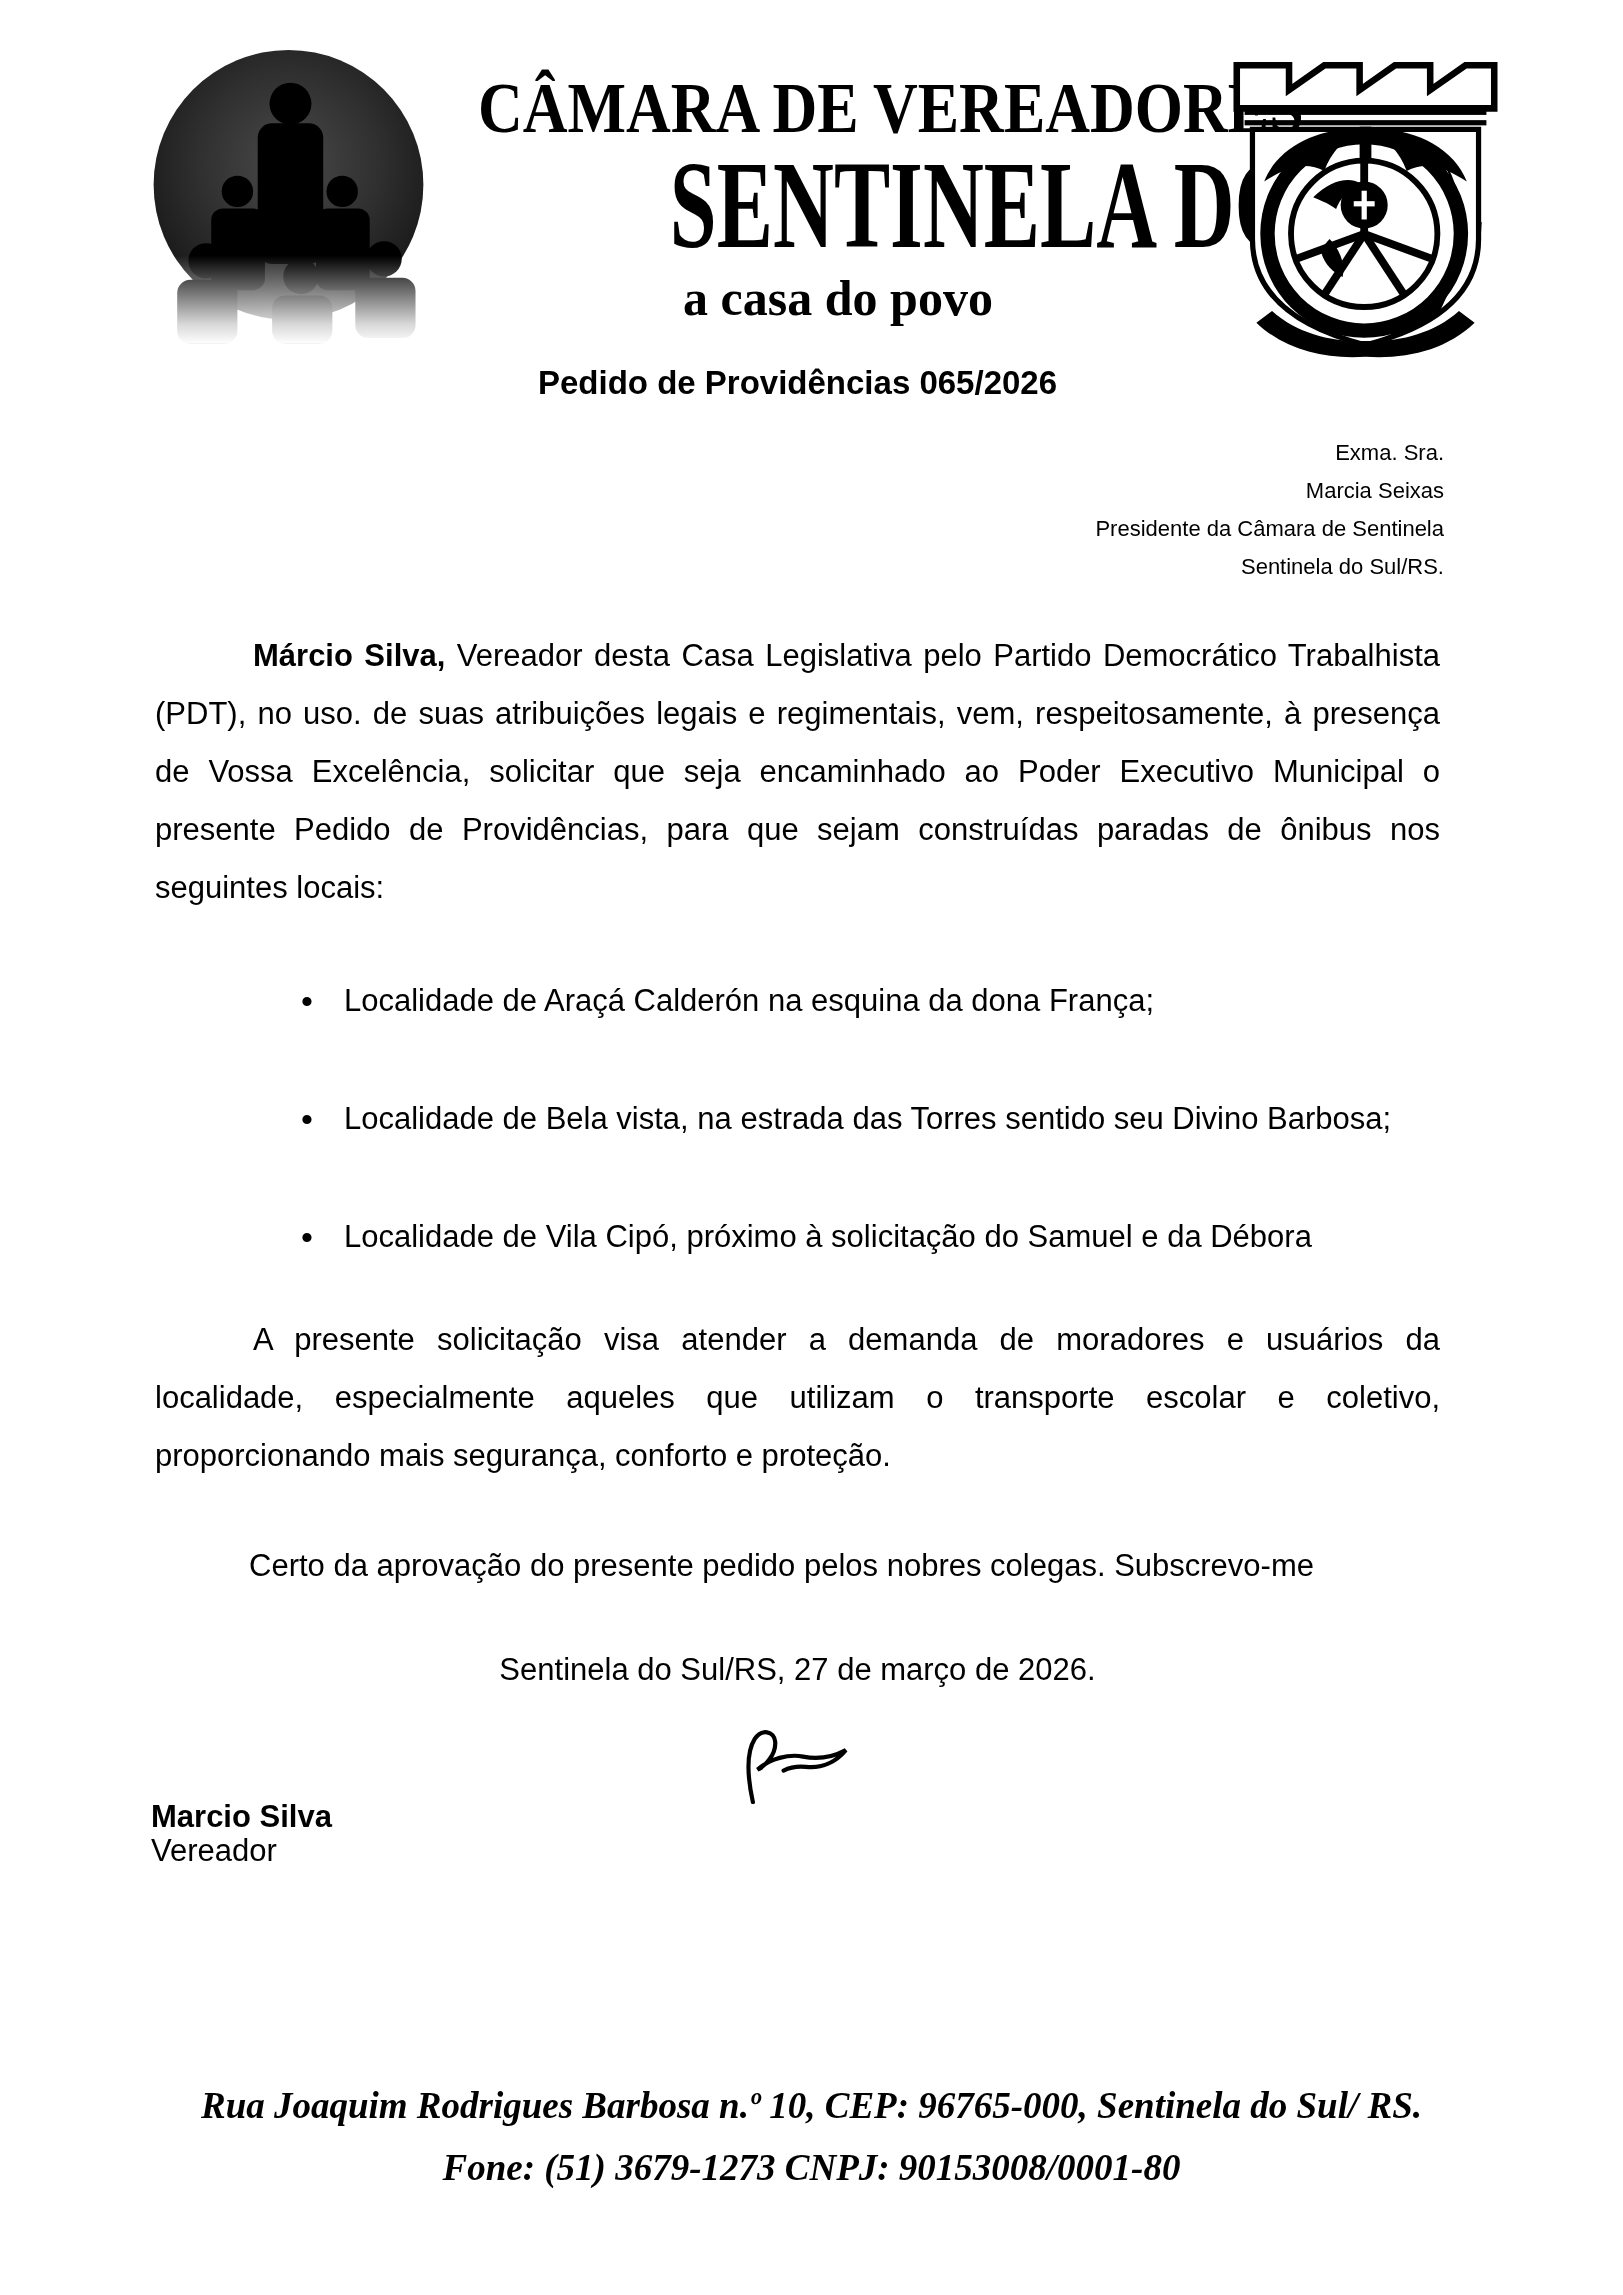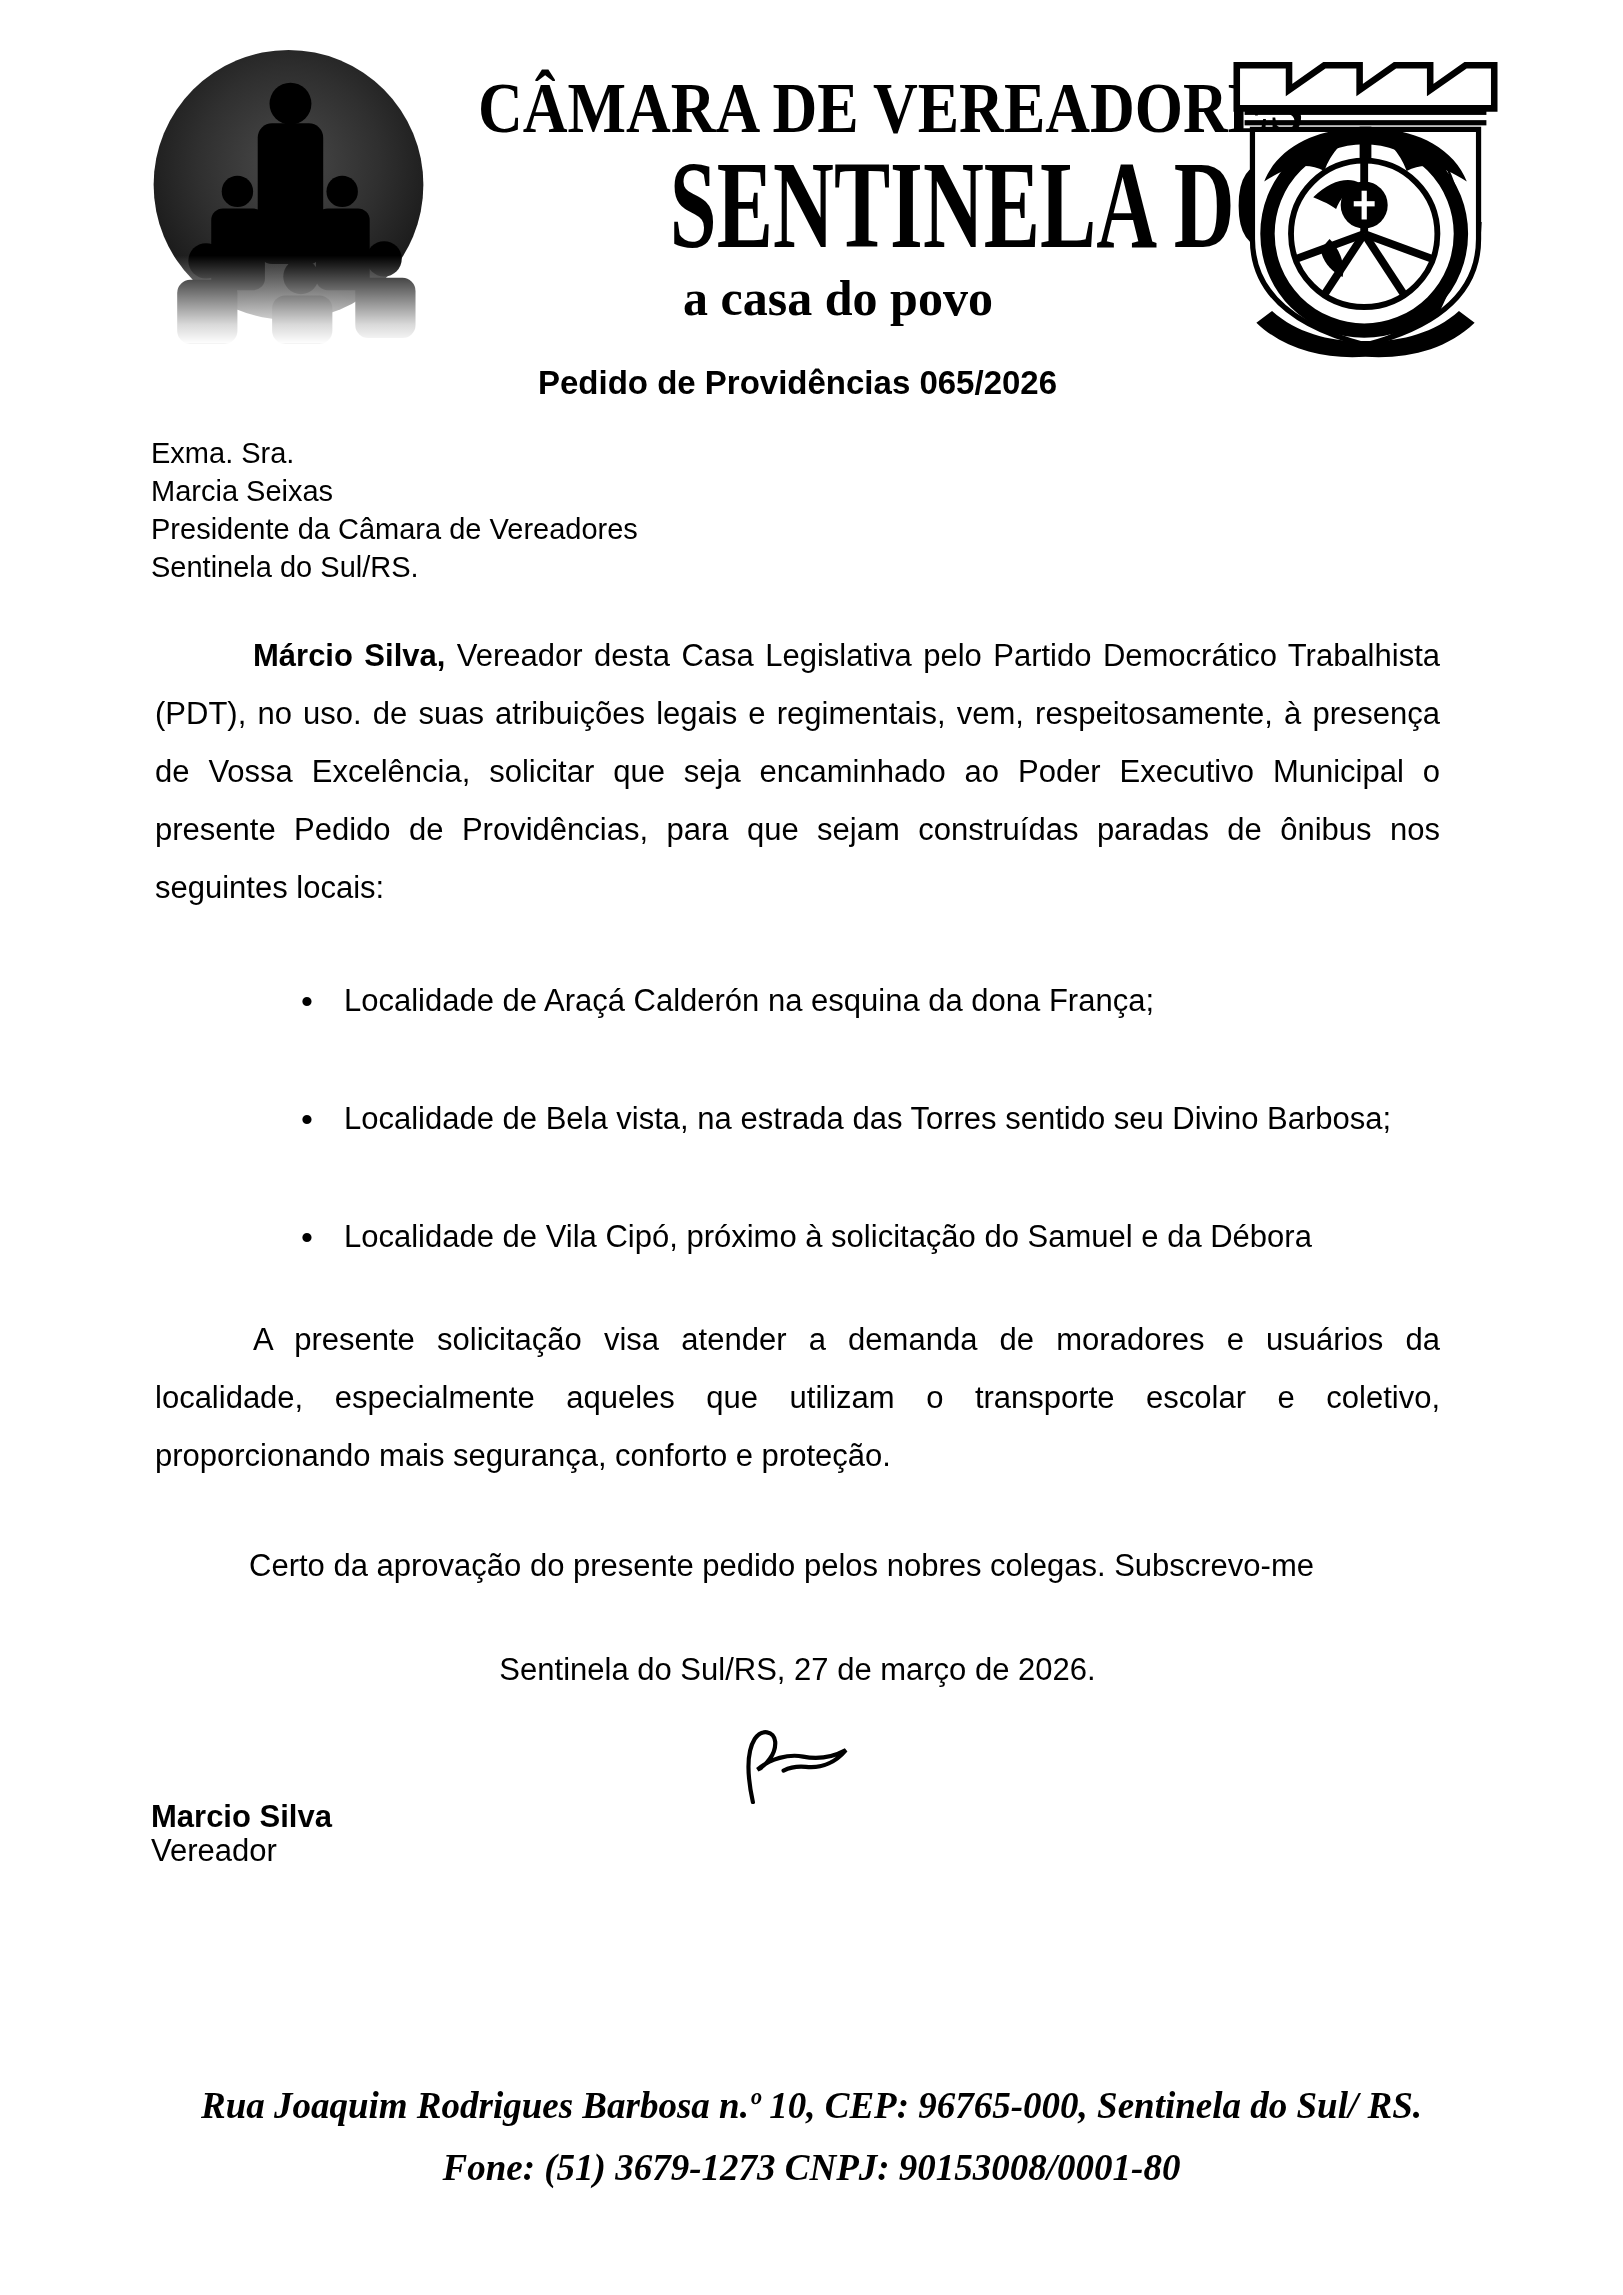--- a/index.html
+++ b/index.html
@@ -32,21 +32,21 @@
   .tagline{
     font-family:"Liberation Serif",serif;font-weight:bold;
     font-size:50px;line-height:52px;margin-top:3.9px;
   }
   
   .content{position:absolute;left:151px;top:357px;width:1293px;}
   .doc-title{
     text-align:center;font-weight:bold;font-size:33px;line-height:37px;
     margin:6.5px 0 0 0;
   }
-  .addressee{margin-top:33px;font-size:29px;line-height:38px;}
+  .addressee{margin-top:33px;font-size:22px;line-height:38px;text-align:right;}
   .addressee p{margin:0;}
   .para{
     font-size:31px;line-height:58px;text-align:justify;
     text-indent:98px;margin:4px;
   }
   .para-1{margin-top:41px;}
   .bullets{margin:55px 0 0 0;padding:0;list-style:none;}
   .bullets li{
     position:relative;margin:0 0 60px 193px;
     font-size:31px;line-height:58px;text-align:justify;
@@ -161,21 +161,21 @@
     </span>
   </div>
 
   <div class="content">
 
     <p class="doc-title">Pedido de Providências 065/2026</p>
 
     <div class="addressee">
       <p>Exma. Sra.</p>
       <p>Marcia Seixas</p>
-      <p>Presidente da Câmara de Vereadores</p>
+      <p>Presidente da Câmara de Sentinela</p>
       <p>Sentinela do Sul/RS.</p>
     </div>
 
     <p class="para para-1"><b>Márcio Silva,</b><span> Vereador desta Casa Legislativa pelo Partido Democrático Trabalhista (PDT), no uso. de suas atribuições legais e regimentais, vem, respeitosamente, à presença de Vossa Excelência, solicitar que seja encaminhado ao Poder Executivo Municipal o presente Pedido de Providências, para que sejam construídas paradas de ônibus nos seguintes locais:</span></p>
 
     <ul class="bullets">
       <li>
         <span class="bullet-dot">•</span>
         <span>Localidade de Araçá Calderón na esquina da dona França;</span>
       </li>

